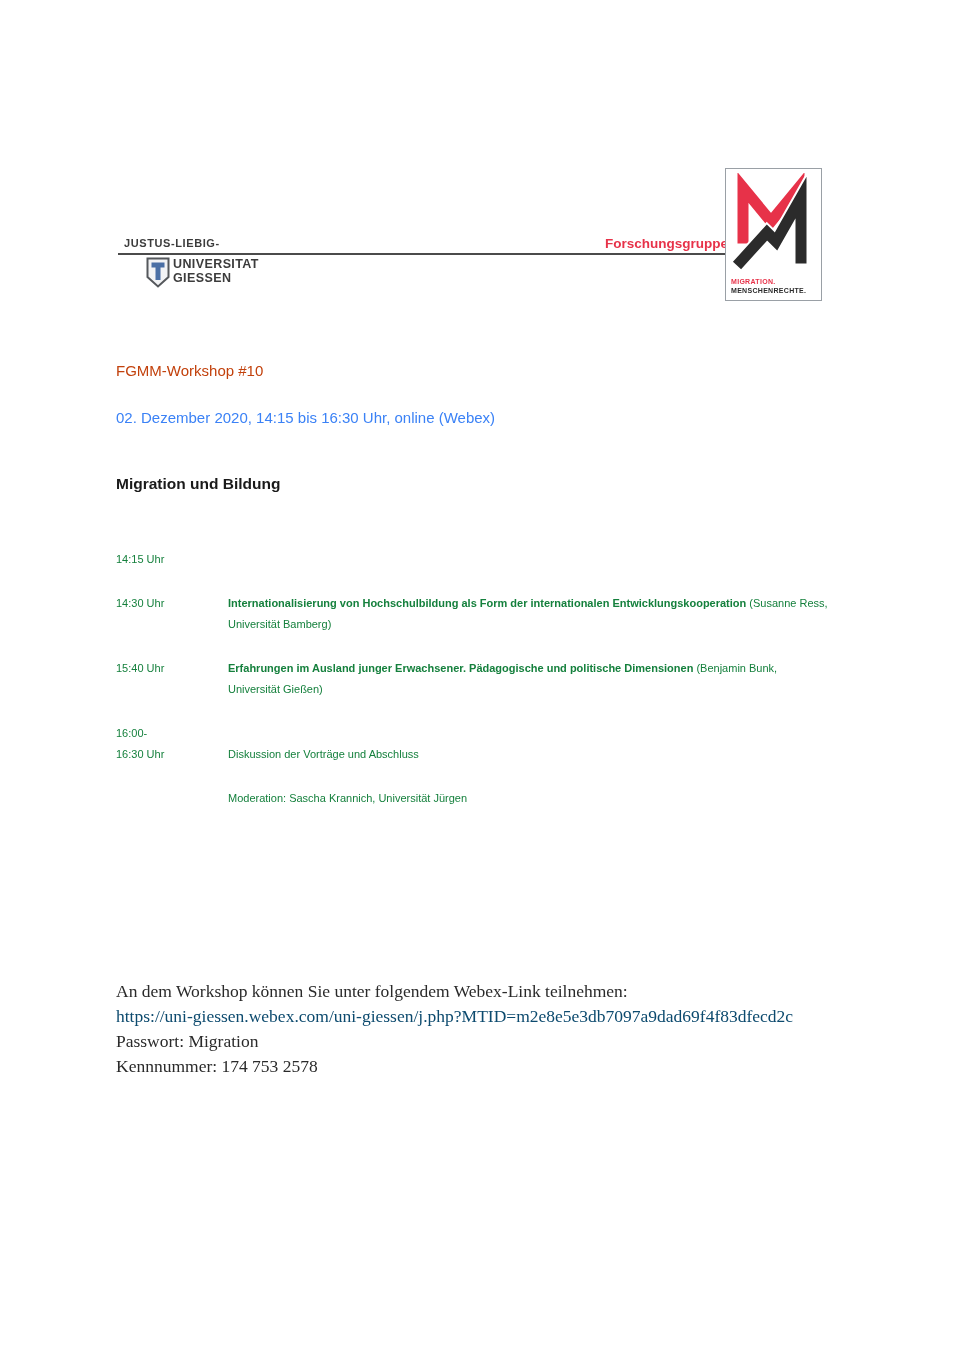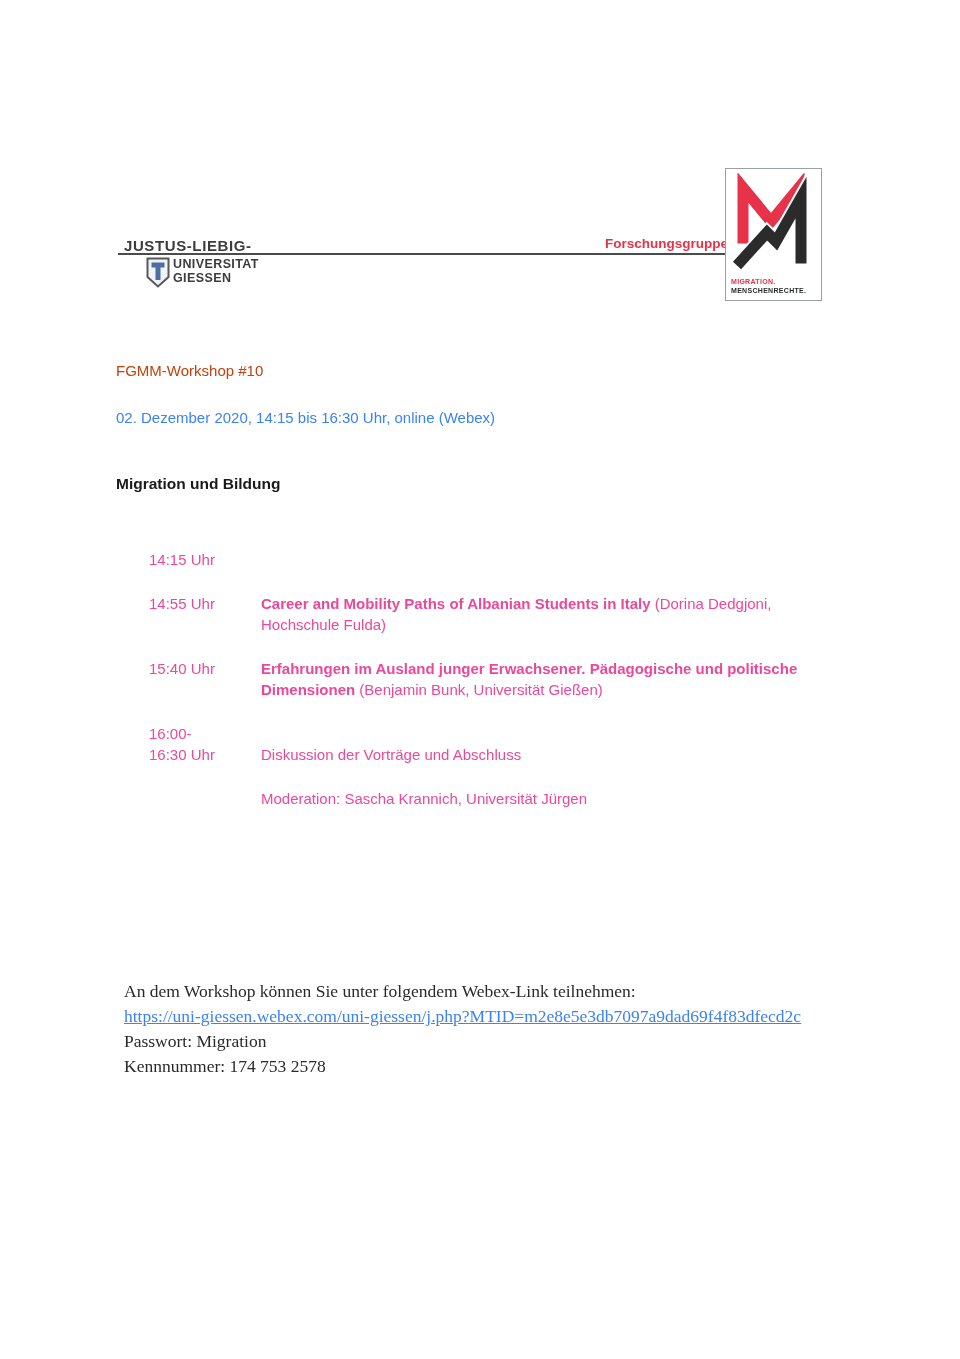--- a/index.html
+++ b/index.html
@@ -2,50 +2,50 @@
 <html><head>
 <meta charset="utf-8">
 <style>
   html,body{margin:0;padding:0;}
   body{
     width:960px;height:1359px;position:relative;background:#ffffff;
     font-family:"Liberation Sans", sans-serif;color:#222;
     overflow:hidden;
   }
   
-  .jlu-topline{position:absolute;left:124px;top:237px;font-size:15px;font-weight:700;
+  .jlu-topline{position:absolute;left:124px;top:237px;font-size:11px;font-weight:700;
     letter-spacing:0.6px;color:#3c3c3c;}
   .header-rule{position:absolute;left:118px;top:253px;width:607px;height:2px;background:#4b4b4b;}
   .jlu-block{position:absolute;left:146px;top:257px;display:flex;align-items:flex-start;}
   .jlu-shield{width:24px;height:31px;margin-right:3px;}
   .jlu-name{font-size:12.5px;font-weight:700;color:#3c3c3c;line-height:14px;letter-spacing:0.4px;}
   .fg-label{position:absolute;right:232px;top:236px;font-size:13.5px;font-weight:700;color:#e73249;}
   .mw-box{position:absolute;left:725px;top:168px;width:97px;height:133px;
     border:1.5px solid #9aa0a6;background:#fff;box-sizing:border-box;}
   .mw-svg{position:absolute;left:5px;top:4px;}
   .mw-text{position:absolute;left:5px;bottom:5px;font-size:7px;font-weight:700;
     line-height:8.5px;letter-spacing:0.3px;}
   .mw-text .red{color:#e73249;display:block;}
   .mw-text .blk{color:#2b2b2b;display:block;}
   
   .doc-title{position:absolute;left:116px;top:361px;font-size:15px;line-height:20px;color:#c2410c;}
   .doc-date{position:absolute;left:116px;top:408px;font-size:15px;line-height:20px;color:#3b82f6;}
   .doc-heading{position:absolute;left:116px;top:475px;font-size:15.5px;font-weight:700;color:#1a1a1a;}
   .schedule{position:absolute;left:116px;top:549px;width:730px;}
-  .row{display:flex;margin-bottom:23px;font-size:15px;line-height:21px;color:#ec4899;margin-left:33px;}
+  .row{display:flex;margin-bottom:23px;font-size:11px;line-height:21px;color:#15803d;}
   .time{width:112px;flex:0 0 112px;}
   .tline{display:block;}
   .desc{width:600px;}
   .desc .b{font-weight:700;}
   .desc.offset{margin-top:21px;}
   
   .webex{position:absolute;left:116px;top:979px;width:720px;
     font-family:"Liberation Serif", serif;font-size:17.5px;line-height:25px;color:#2a2a2a;}
-  .webex-line{display:block;margin-left:8px;}
-  .webex-link{color:#3b82f6;text-decoration:underline;cursor:pointer;}
+  .webex-line{display:block;}
+  .webex-link{color:#0c4a6e;cursor:pointer;}
 </style>
 </head>
 <body>
 
 <div class="jlu-topline">JUSTUS-LIEBIG-</div>
 
 <div class="header-rule"></div>
 
 <div class="jlu-block">
   <svg class="jlu-shield" viewBox="0 0 24 31" xmlns="http://www.w3.org/2000/svg">
@@ -77,27 +77,27 @@
 <div class="doc-heading">Migration und Bildung</div>
 
 <div class="schedule">
 
   <div class="row">
     <div class="time">
       <span class="tline">14:15 Uhr</span>
     </div>
   </div>
 
-
   <div class="row">
     <div class="time">
-      <span class="tline">14:55 Uhr</span>
+      <span class="tline">14:30 Uhr</span>
     </div>
-    <div class="desc"><span class="b">Career and Mobility Paths of Albanian Students in Italy</span><span> (Dorina Dedgjoni, Hochschule Fulda)</span></div>
+    <div class="desc"><span class="b">Internationalisierung von Hochschulbildung als Form der internationalen Entwicklungskooperation</span><span> (Susanne Ress, Universität Bamberg)</span></div>
   </div>
+
 
   <div class="row">
     <div class="time">
       <span class="tline">15:40 Uhr</span>
     </div>
     <div class="desc"><span class="b">Erfahrungen im Ausland junger Erwachsener. Pädagogische und politische Dimensionen</span><span> (Benjamin Bunk, Universität Gießen)</span></div>
   </div>
 
 
   <div class="row">

